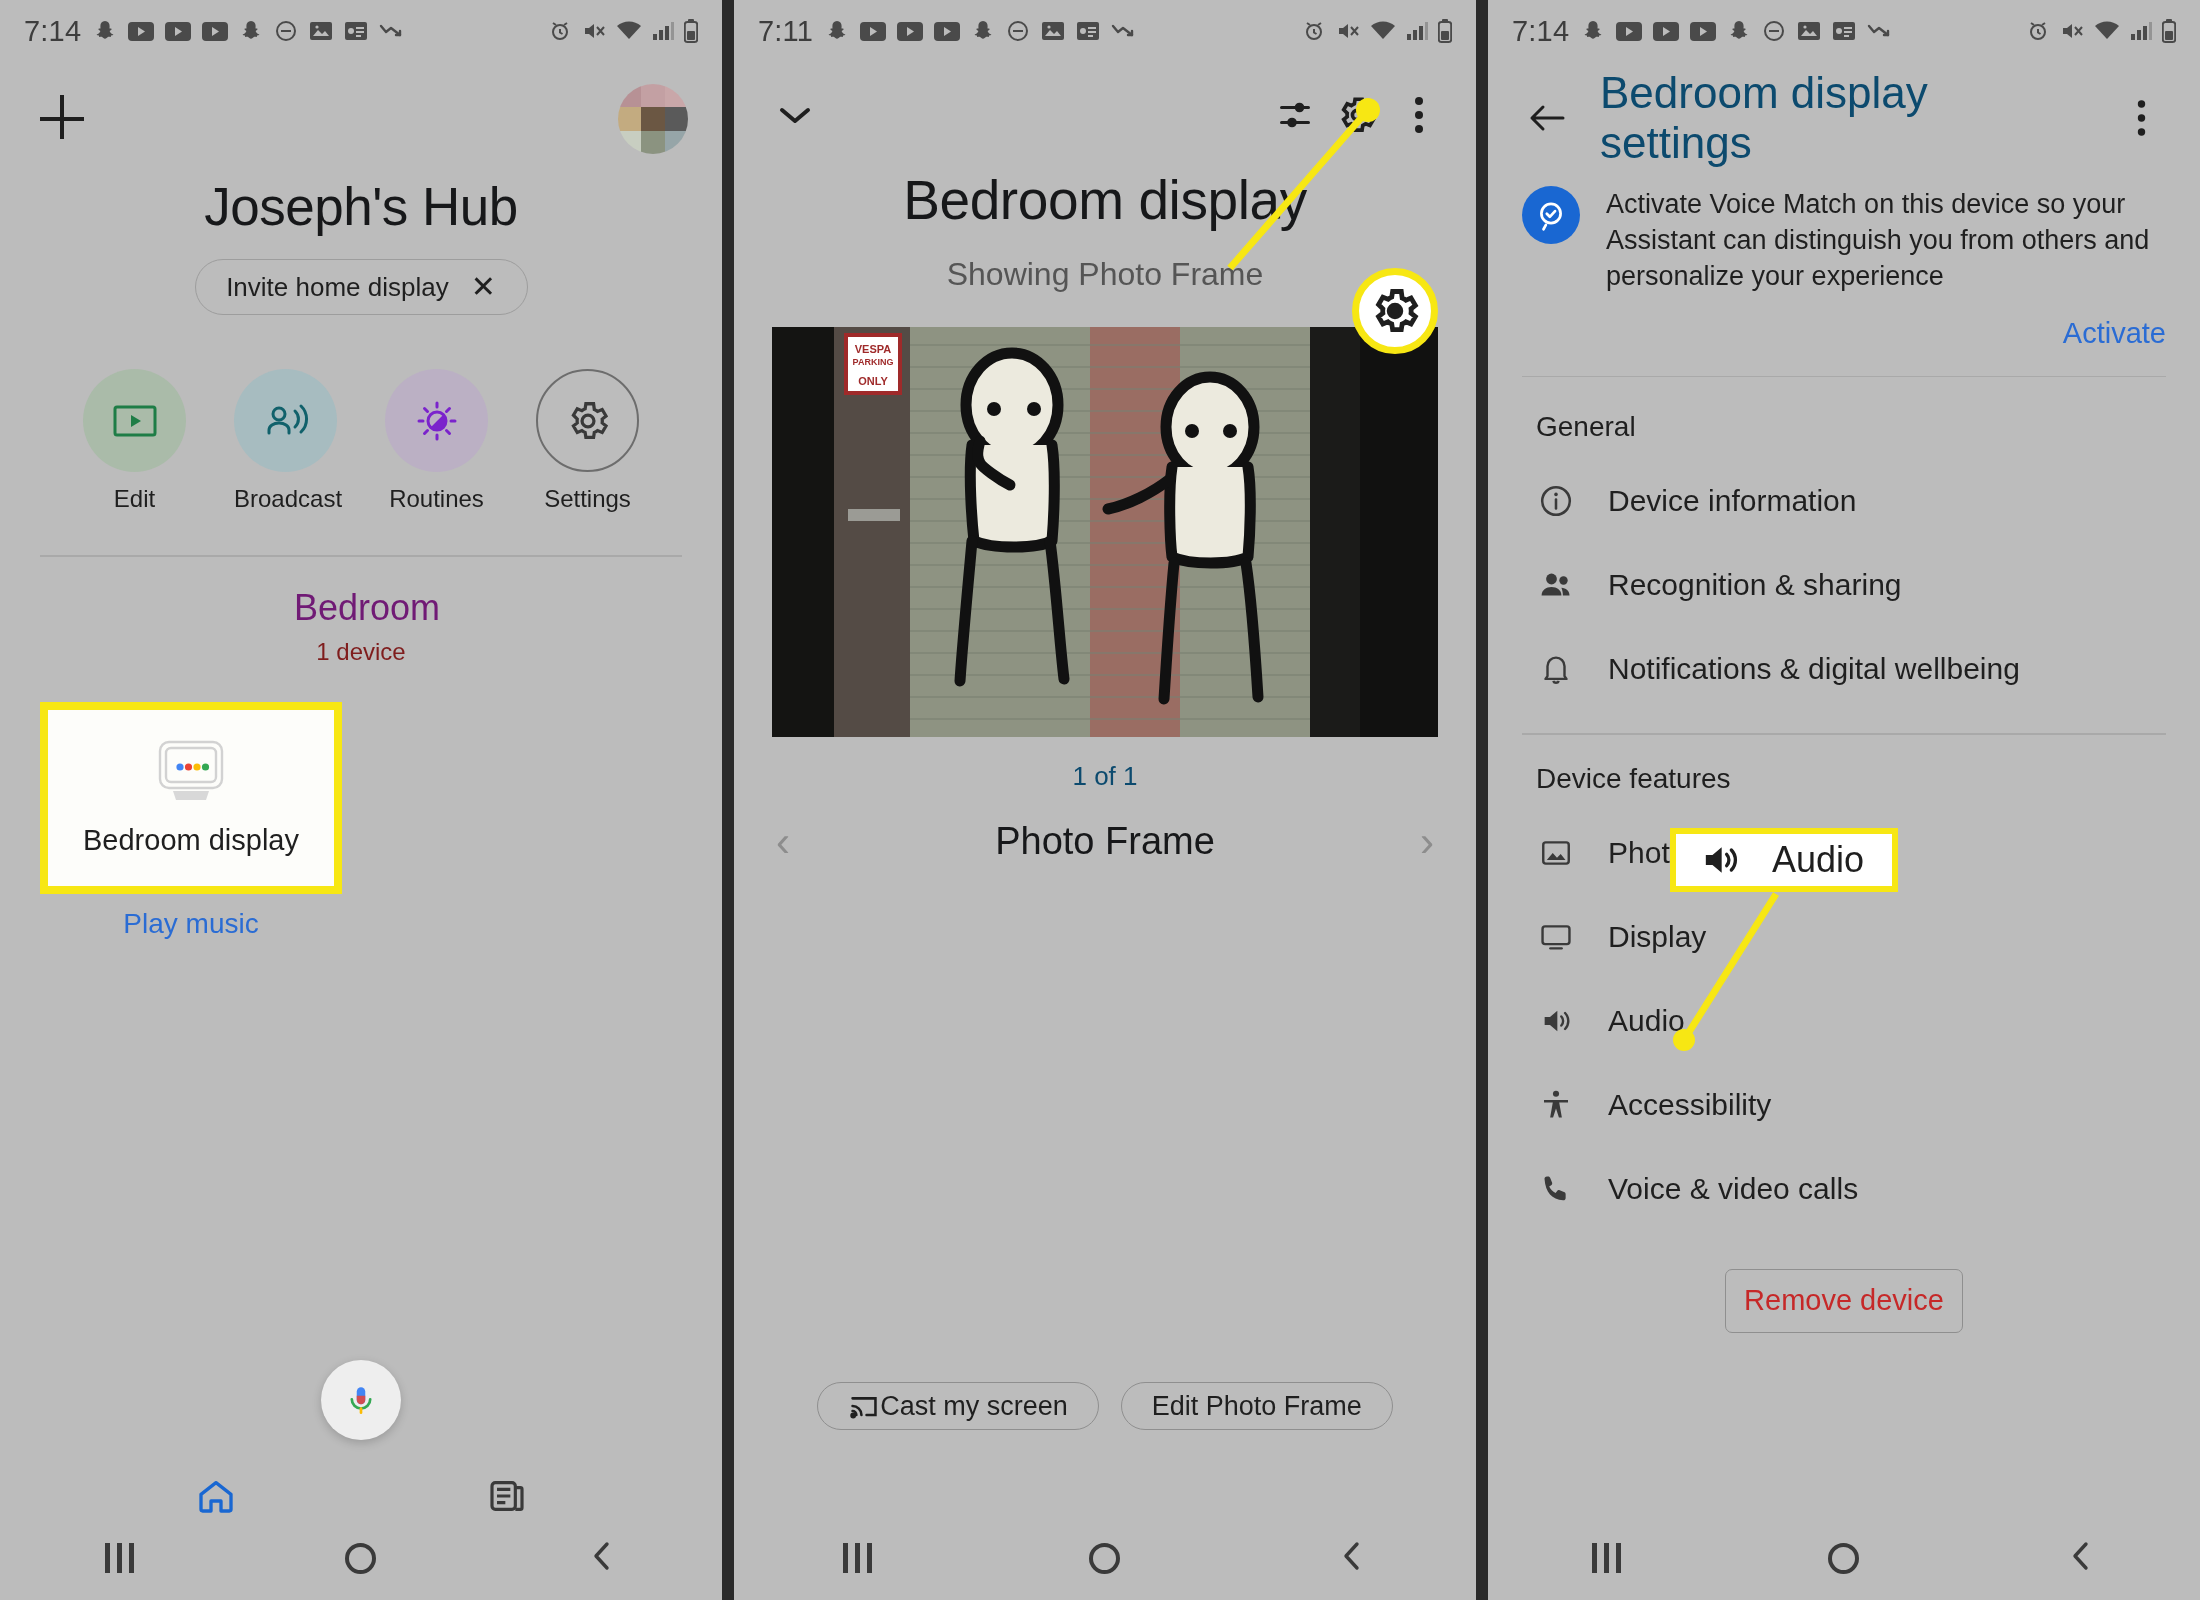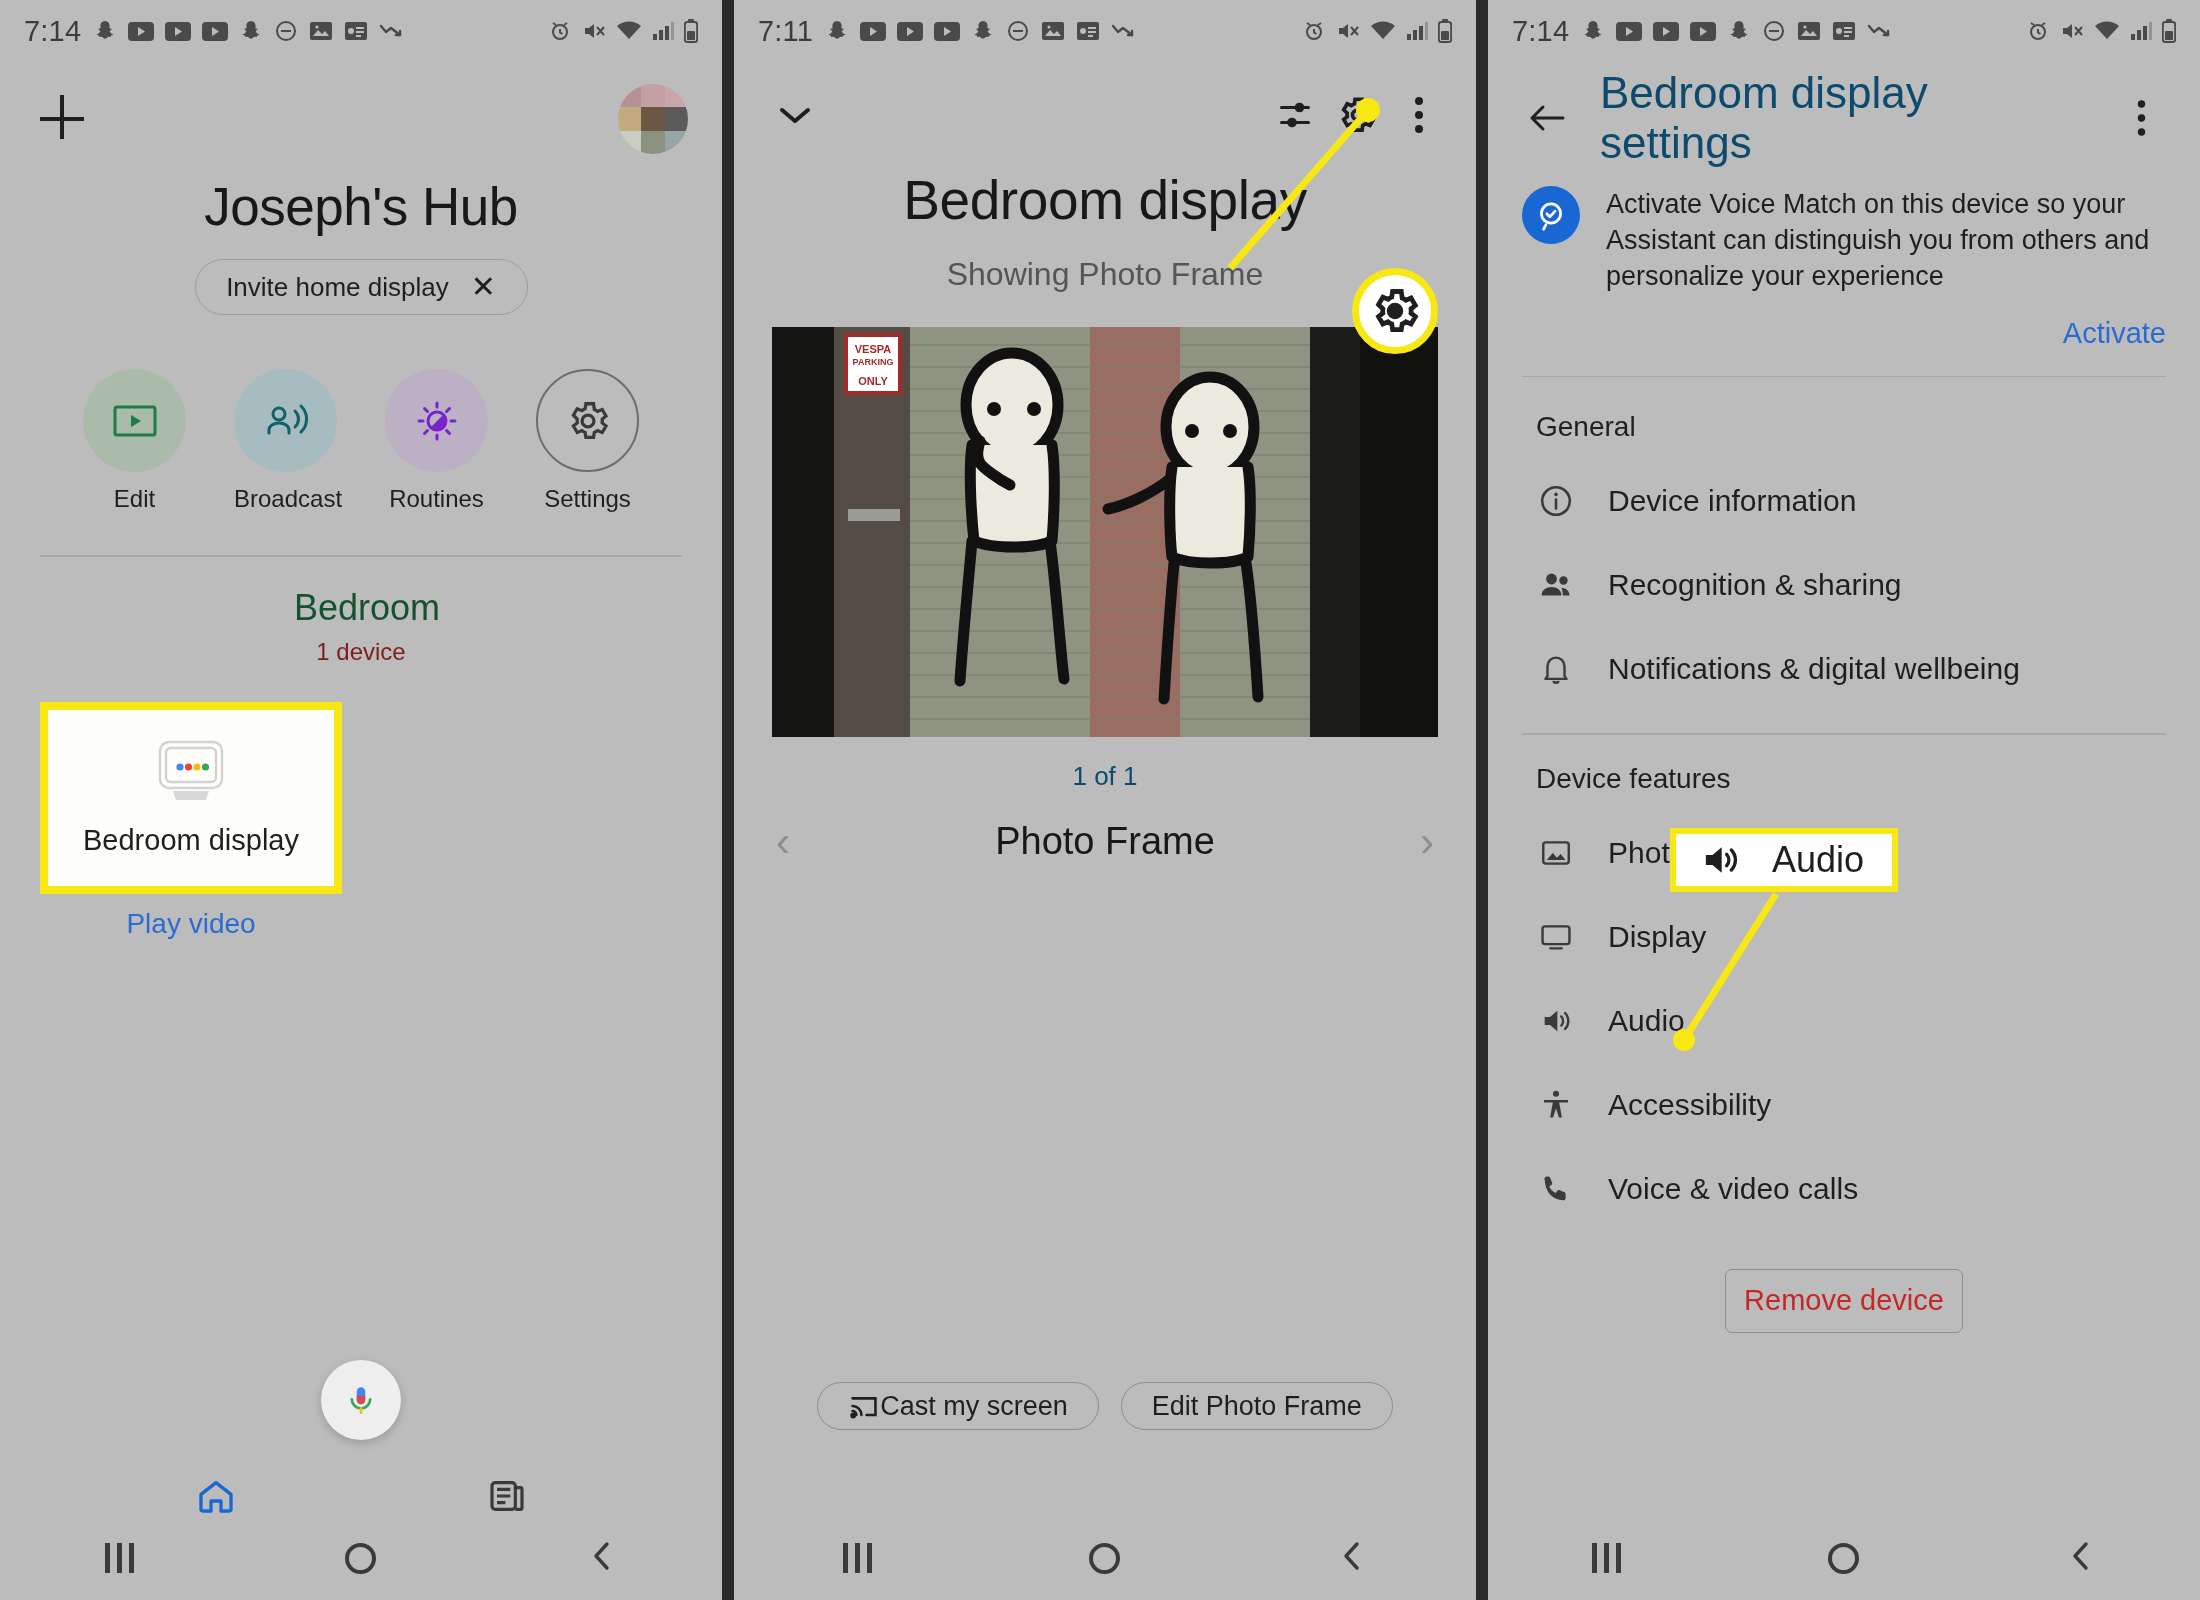--- a/index.html
+++ b/index.html
@@ -68,21 +68,21 @@
   .quick-row {
     display: flex; justify-content: center; gap: 48px; margin-top: 54px;
   }
   .quick { width: 103px; text-align: center; cursor: pointer; }
   .quick .bub {
     width: 103px; height: 103px; border-radius: 50%;
     display: flex; align-items: center; justify-content: center;
   }
   .quick .lbl { margin-top: 13px; font-size: 24px; color: #1f1f1f; }
   .divider { height: 1.5px; background: #a9a9a9; margin: 42px 40px 0 40px; }
-  .room-name { text-align: center; font-size: 36px; color: #14532d; margin-top: 30px; padding-left: 12px; }
+  .room-name { text-align: center; font-size: 36px; color: #701a75; margin-top: 30px; padding-left: 12px; }
   .room-sub { text-align: center; font-size: 24px; color: #7f1d1d; margin-top: 9px; }
   .device-card {
     position: absolute; left: 40px; top: 702px;
     width: 302px; height: 192px;
     background: #fdfdfa; border: 8px solid #f7e713;
     display: flex; flex-direction: column; align-items: center; justify-content: center;
     cursor: pointer;
   }
   .device-card .dname { font-size: 29px; color: #1f1f1f; margin-top: 16px; }
   .hub-glyph { width: 92px; height: 68px; position: relative; }
@@ -332,21 +332,21 @@
           <circle cx="35" cy="27" r="3.6" fill="#4285f4"></circle>
           <circle cx="43.5" cy="27" r="3.6" fill="#ea4335"></circle>
           <circle cx="52" cy="27" r="3.6" fill="#fbbc05"></circle>
           <circle cx="60.5" cy="27" r="3.6" fill="#34a853"></circle>
           <path d="M28 51h36l-3 9H31z" fill="#d8d8d8"></path>
         </svg>
       </div>
       <div class="dname">Bedroom display</div>
     </div>
 
-    <div class="play-music">Play video</div>
+    <div class="play-music">Play music</div>
 
     <div class="mic-fab">
       <svg width="34" height="34" viewBox="0 0 24 24">
         <path d="M12 3a3 3 0 013 3v6a3 3 0 01-6 0V6a3 3 0 013-3z" fill="#4285f4"></path>
         <path d="M12 15a3 3 0 003-3V9h-6v3a3 3 0 003 3z" fill="#ea4335" opacity=".85"></path>
         <path d="M5.5 11.5a6.5 6.5 0 0013 0" fill="none" stroke="#34a853" stroke-width="1.9" stroke-linecap="round"></path>
         <path d="M12 18v3" stroke="#fbbc05" stroke-width="1.9" stroke-linecap="round"></path>
       </svg>
     </div>
 

